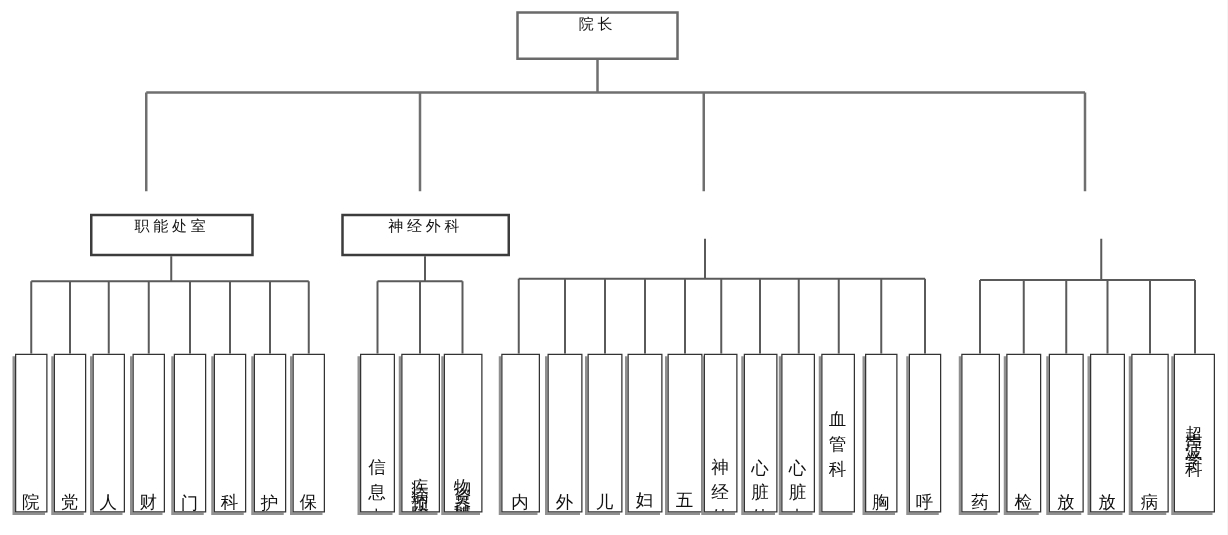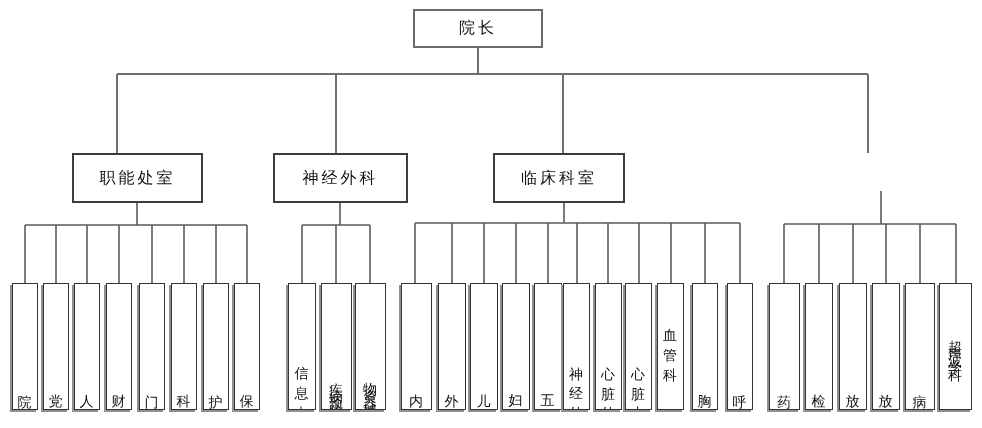--- a/index.html
+++ b/index.html
@@ -9,25 +9,25 @@
   html,body{margin:0;padding:0;background:#eee;}
   #canvas{
     position:relative;width:982px;height:428px;background:var(--background);
     font-family:"Liberation Sans","DejaVu Sans",sans-serif;color:var(--text);
     overflow:hidden;margin:0 auto;
   }
   #wires{position:absolute;left:0;top:0;width:982px;height:428px;}
   
   .hbox{
     position:absolute;box-sizing:border-box;background:var(--background);
-    display:flex;align-items:center;justify-content:center;
-    font-size:16px;letter-spacing:3px;white-space:nowrap;
+    display:flex;align-items:flex-start;justify-content:center;
+    font-size:12px;letter-spacing:3px;white-space:nowrap;
   }
   .root{left:413px;top:9px;width:130px;height:39px;border:2px solid #6a6a6a;}
-  .lvl1{top:153px;height:50px;border:2px solid #3c3c3c;font-family:Liberation Serif, serif;}
+  .lvl1{top:171px;height:34px;border:2px solid #3c3c3c;font-family:Liberation Serif, serif;}
   .b0{left:72px;width:131px;}
   .b1{left:273px;width:135px;}
   .b2{left:493px;width:132px;}
   .b3{left:810px;width:143px;}
   
   .vbox{
     position:absolute;top:283px;height:127px;box-sizing:border-box;
     background:var(--background);border:1px solid var(--box-border);
     box-shadow:-2px 2px 0 var(--box-shadow);
     display:flex;justify-content:center;align-items:flex-end;overflow:hidden;
@@ -103,23 +103,20 @@
   <div class="hbox root">
     <span>院长</span>
   </div>
 
   <div class="hbox lvl1 b0">
     <span>职能处室</span>
   </div>
   <div class="hbox lvl1 b1">
     <span>神经外科</span>
   </div>
-  <div class="hbox lvl1 b2">
-    <span>临床科室</span>
-  </div>
 
   <div class="vbox al-bottom" style="left:12px;width:26px">
       <span class="vtext">院办</span>
     </div>
   <div class="vbox al-bottom" style="left:43px;width:26px">
       <span class="vtext">党办</span>
     </div>
   <div class="vbox al-bottom" style="left:74px;width:26px">
       <span class="vtext">人事</span>
     </div>

